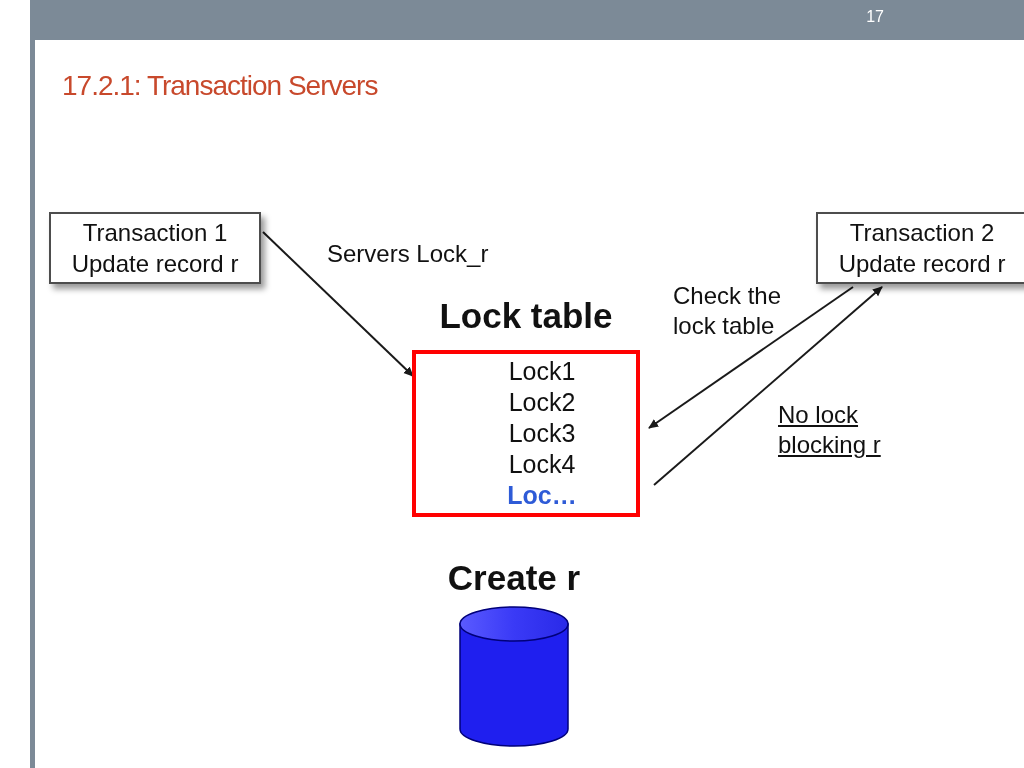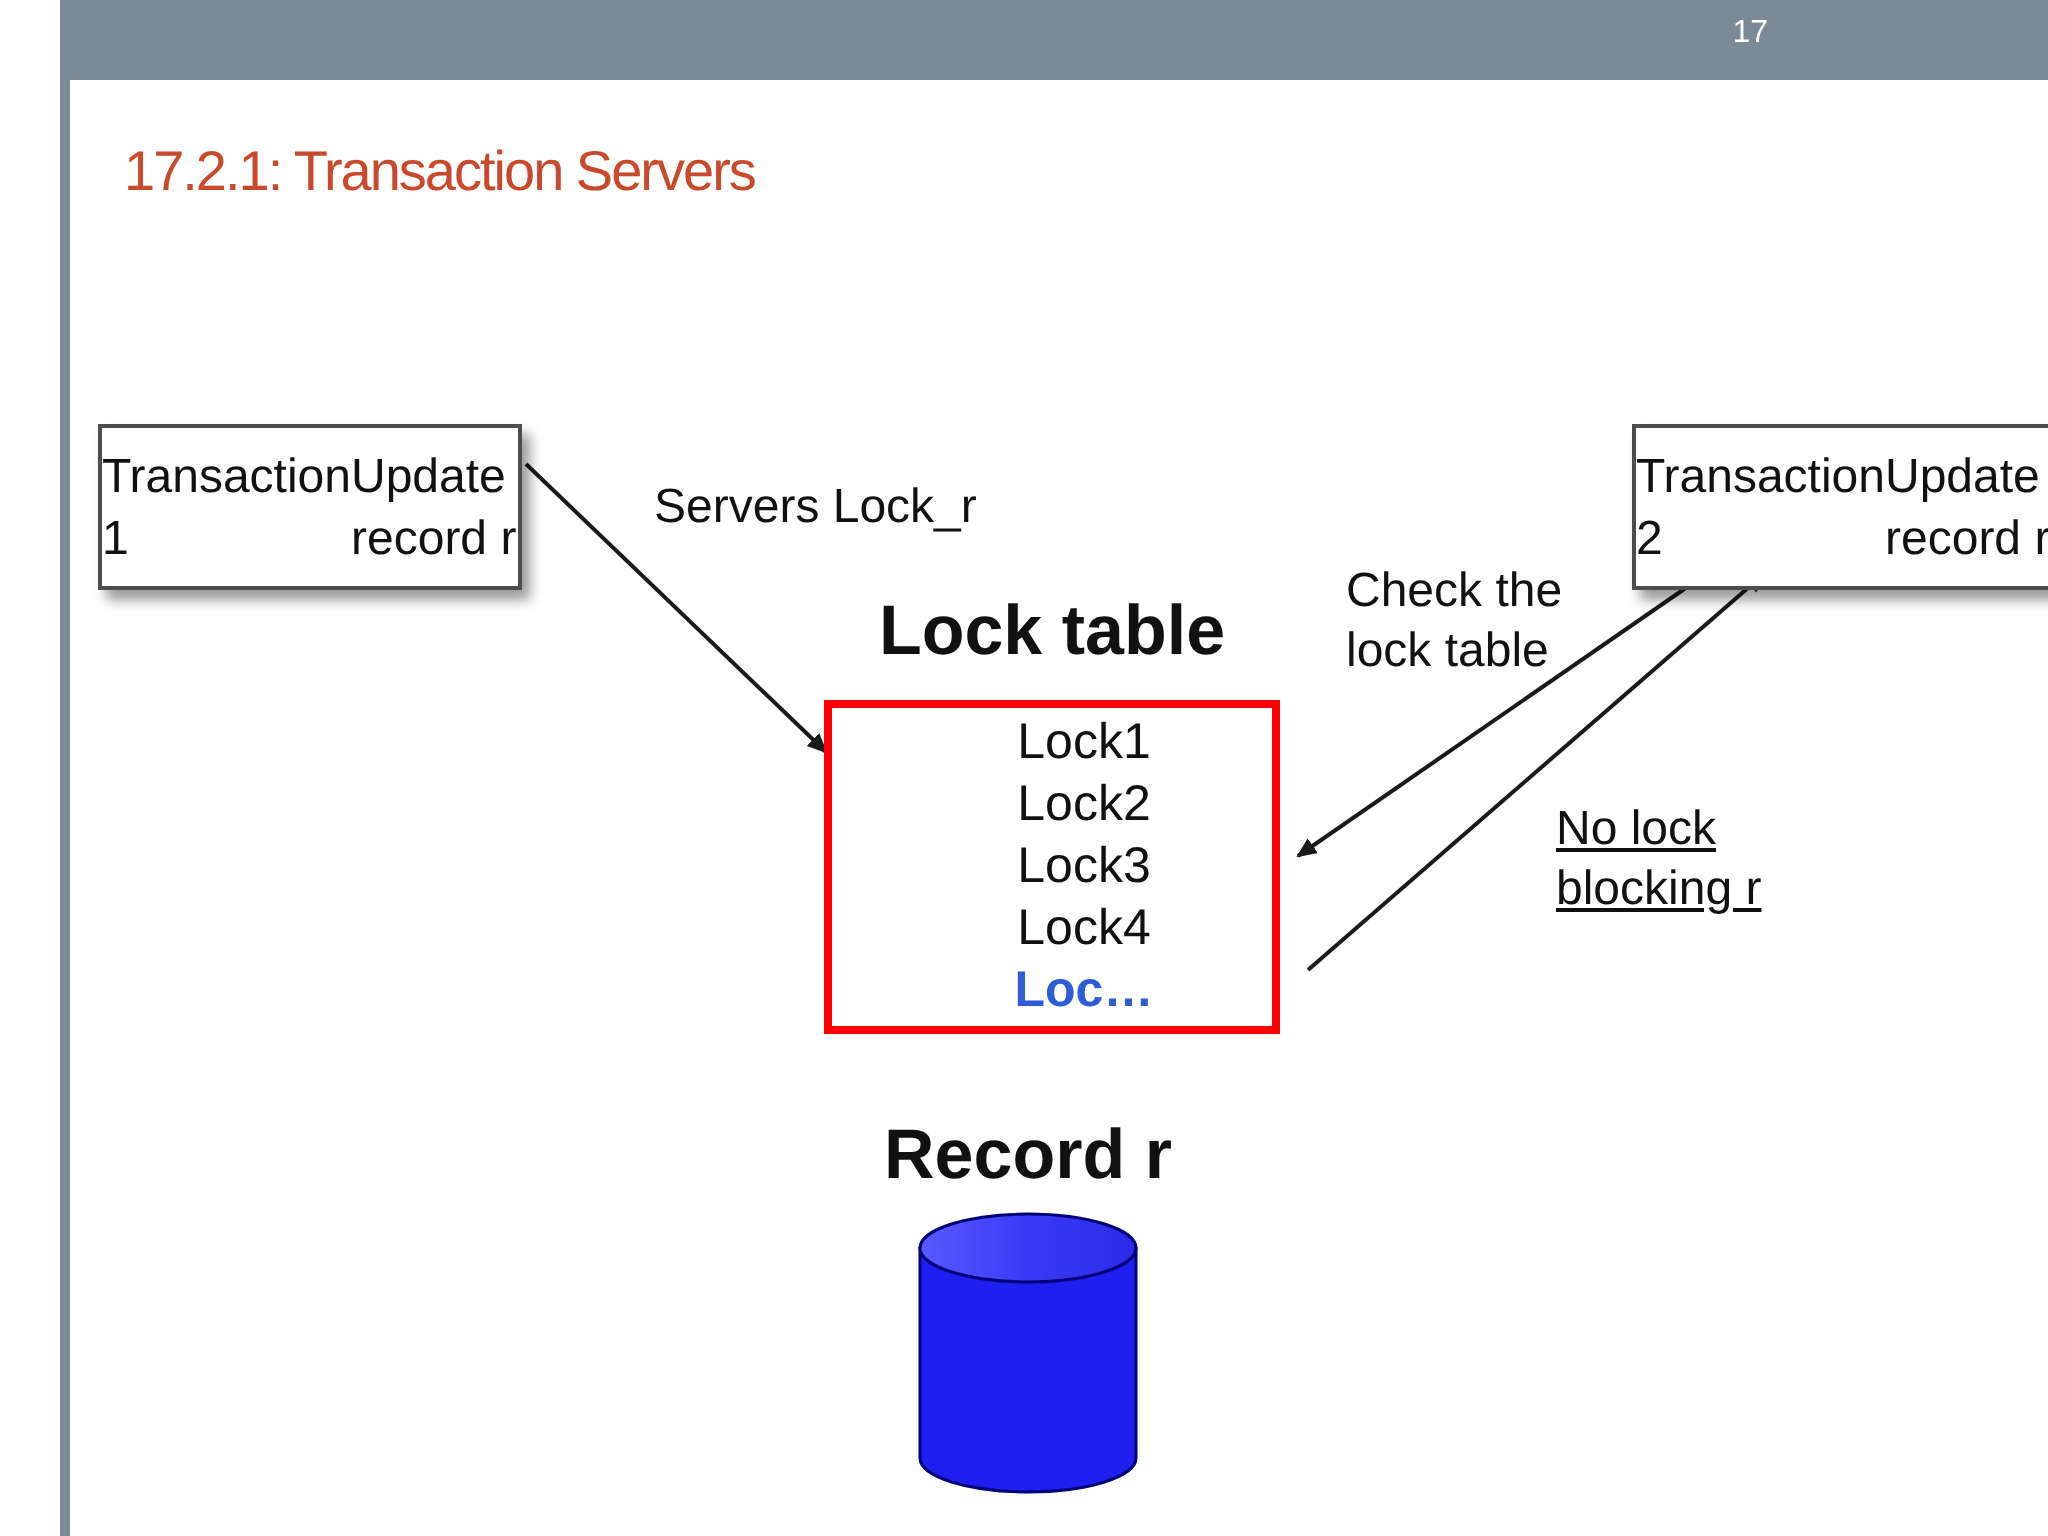--- a/index.html
+++ b/index.html
@@ -30,24 +30,24 @@
     color: var(--title, #C8492C);
     font-size: 28px; line-height: 59px; letter-spacing: -1px;
     white-space: nowrap;
   }
 
   .arrows { position: absolute; left: 0; top: 0; pointer-events: none; }
   .arrows line { stroke: var(--arrow, #1A1A1A); stroke-width: 2; }
   .arrows polygon { fill: var(--arrow, #1A1A1A); }
 
   .txn-box {
-    position: absolute; width: 212px; height: 83px;
+    position: absolute; width: 212px; height: 72px;
     background: #ffffff; border: 2px solid #4d4d4d;
     box-shadow: 4px 5px 6px rgba(0,0,0,0.40);
-    display: flex; flex-direction: row; justify-content: center; align-items: center;
+    display: flex; flex-direction: column; justify-content: center; align-items: center;
     font-size: 24px; line-height: 31px; color: #111;
   }
   .txn1 { left: 49px;  top: 212px; }
   .txn2 { left: 779px; top: 212px; margin-left: 37px; }
 
   .label { position: absolute; font-size: 24px; line-height: 30px; color: #111; white-space: nowrap; }
   .create-lock { left: 327px; top: 239px; }
   .check-label { left: 649px; top: 281px; margin-left: 24px; }
   .no-lock     { left: 778px; top: 400px; text-decoration: underline; }
 
@@ -122,21 +122,21 @@
     <div class="lock-item">Lock3</div>
     <div class="lock-item">Lock4</div>
     <div class="lock-item partial">Loc…</div>
   </div>
 
   <div class="label no-lock">
     <div>No lock</div>
     <div>blocking r</div>
   </div>
 
-  <div class="record-title">Record r</div>
+  <div class="record-title">Create r</div>
 
   <svg class="cylinder" width="118" height="150" viewBox="0 0 118 150">
     <defs>
       <linearGradient id="cylTop" x1="0" y1="0" x2="1" y2="0">
         <stop offset="0" stop-color="#5a5aff"></stop>
         <stop offset="0.5" stop-color="#3a3af6"></stop>
         <stop offset="1" stop-color="#2a2ae8"></stop>
       </linearGradient>
     </defs>
     <path class="cyl-body" d="M 5 22 L 5 127 A 54 17 0 0 0 113 127 L 113 22 Z"></path>

